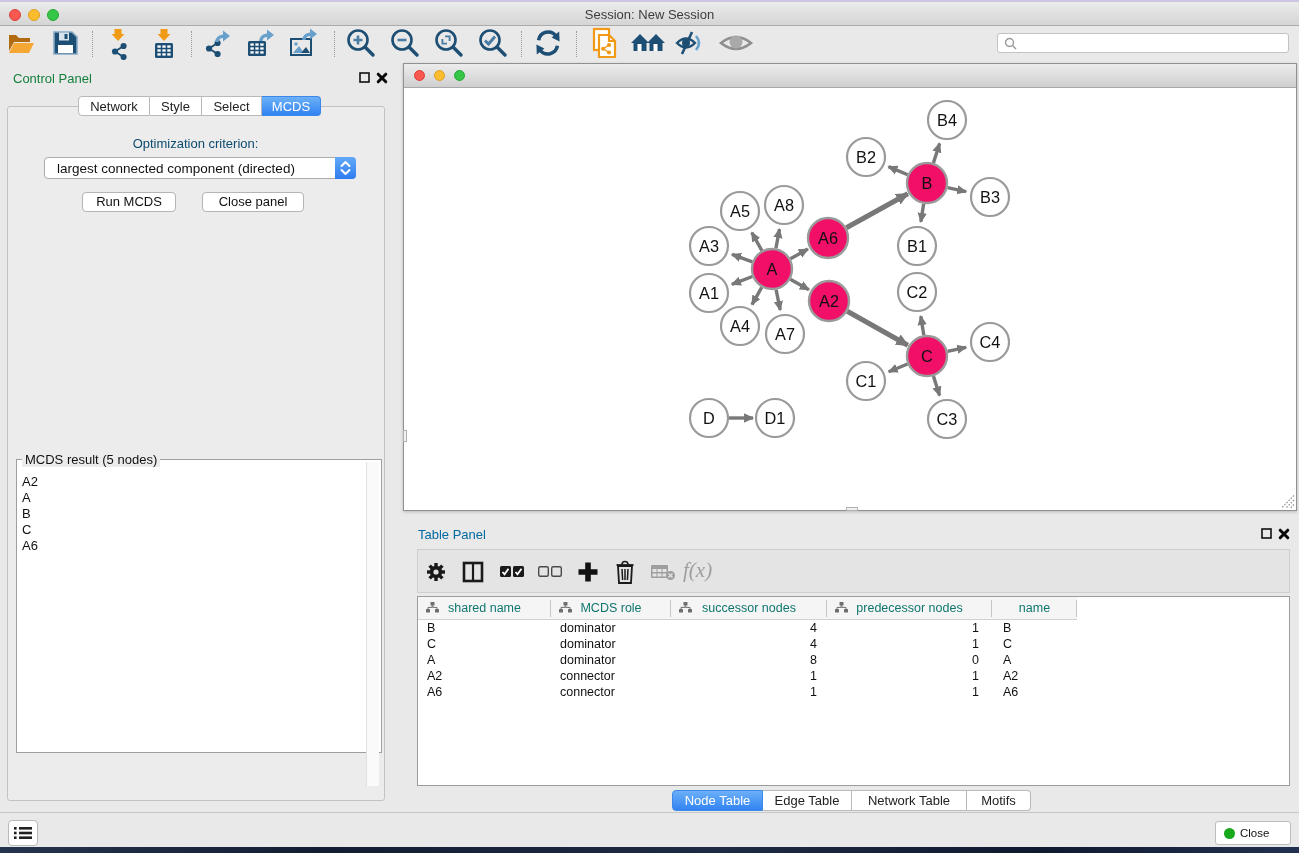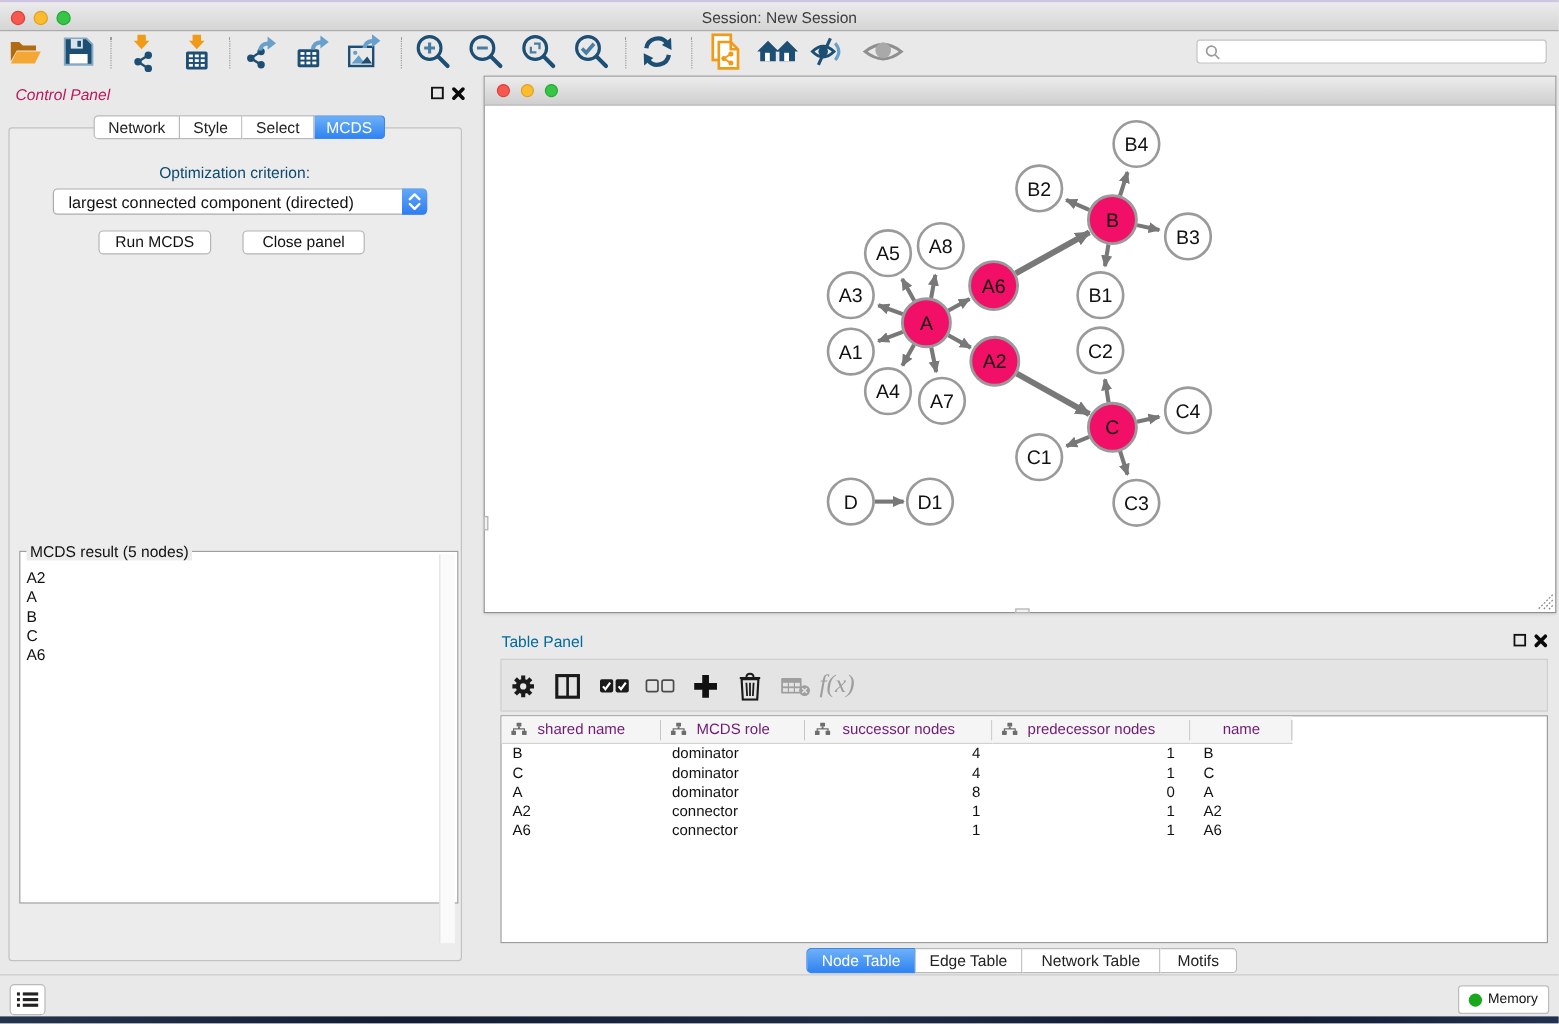--- a/index.html
+++ b/index.html
@@ -13,21 +13,21 @@
 .tl { position:absolute; width:12px; height:12px; border-radius:50%; top:7px; }
 .tl.r { background:#f75951; border:1px solid #de3f39; }
 .tl.y { background:#fbbd2e; border:1px solid #dfa023; }
 .tl.g { background:#35c648; border:1px solid #24a834; }
 #toolbar { left:0; top:26px; width:1299px; height:36px; }
 .sep { position:absolute; top:5px; height:26px; width:0; border-left:1px dotted #9a9a9a; }
 .ticon { position:absolute; }
 #searchbox { left:997px; top:7px; width:292px; height:20px; background:#fff; border:1px solid #c3c3c3; border-radius:3px; }
 
 #cpHead { left:0; top:63px; width:391px; height:26px; }
-#cpHead .t { position:absolute; left:13px; top:8px; font-size:13px; color:#be185d;font-style:italic; }
+#cpHead .t { position:absolute; left:13px; top:8px; font-size:13px; color:#15803d; }
 .wbtn { position:absolute; font-size:12px; color:#111; }
 #cpPanel { left:7px; top:106px; width:378px; height:695px; border:1px solid #c2c2c2; border-radius:3px; background:#ececec; }
 .tabs { position:absolute; display:flex; }
 .tab { height:20px; line-height:19px; font-size:13px; color:#222; background:#fff; border:1px solid #b9b9b9; border-left:none; padding:0; text-align:center; }
 .tab.first { border-left:1px solid #b9b9b9; border-radius:4px 0 0 4px; }
 .tab.last { border-radius:0 4px 4px 0; }
 .tab.sel { background:linear-gradient(#6cb0f8,#3183f2); color:#fff; border-color:#3b87ea; }
 #cpTabs { left:78px; top:96px; }
 #optLabel { left:0px; top:136px; width:391px; text-align:center; font-size:13px; color:#0c4a6e; }
 #dropdown { left:44px; top:157px; width:312px; height:22px; background:#fff; border:1px solid #ababab; border-radius:4px; }
@@ -41,21 +41,21 @@
 #mcdsList { position:absolute; left:5px; top:14px; font-size:13px; color:#111; line-height:16px; }
 
 #netwin { left:403px; top:63px; width:894px; height:448px; border:1px solid #909090; background:#fff; box-shadow:0 1px 3px rgba(0,0,0,.2); }
 #netTitle { position:absolute; left:0; top:0; width:100%; height:24px; background:linear-gradient(#ececec,#cfcfcf); border-bottom:1px solid #a8a8a8; }
 #netTitle .t { position:absolute; left:0; right:0; top:5px; text-align:center; font-size:13px; color:#333; }
 
 #tpHead { left:403px; top:522px; width:896px; height:24px; }
 #tpHead .t { position:absolute; left:15px; top:5px; font-size:13px; color:#0369a1; }
 #tpToolbar { left:417px; top:549px; width:873px; height:44px; background:#e4e4e4; border:1px solid #cfcfcf; }
 #tbl { left:417px; top:596px; width:873px; height:190px; background:#fff; border:1px solid #9c9c9c; }
-.hcell { position:absolute; top:0; height:23px; background:#f5f5f5; border-bottom:1px solid #d2d2d2; font-size:12.5px; color:#701a75; }
+.hcell { position:absolute; top:0; height:23px; background:#f5f5f5; border-bottom:1px solid #d2d2d2; font-size:12.5px; color:#0f766e; }
 .hcell::after { content:""; position:absolute; right:0; top:3px; height:17px; width:1px; background:#c6c6c6; }
 .hcell .ic { position:absolute; left:8px; top:5px; }
 .hcell .tx { position:absolute; width:100%; text-align:center; top:4px; }
 .trow { position:absolute; font-size:12.5px; color:#111; height:16px; }
 .cl { position:absolute; }
 .cr { position:absolute; text-align:right; }
 #btTabs { left:672px; top:790px; }
 #btTabs .tab { height:21px; line-height:20px; }
 
 #statusTop { left:0; top:812px; width:1299px; height:1px; background:#c6c6c6; }
@@ -482,16 +482,16 @@
         <rect x="0" y="1" width="2.6" height="2.6" fill="#222"></rect>
         <rect x="0" y="5.7" width="2.6" height="2.6" fill="#222"></rect>
         <rect x="0" y="10.4" width="2.6" height="2.6" fill="#222"></rect>
         <rect x="5" y="1" width="13" height="2.6" fill="#222"></rect>
         <rect x="5" y="5.7" width="13" height="2.6" fill="#222"></rect>
         <rect x="5" y="10.4" width="13" height="2.6" fill="#222"></rect>
       </svg>
     </div>
   <div id="memBtn">
       <div class="dot"></div>
-      <div class="t">Memory</div>
+      <div class="t">Close</div>
     </div>
 </div>
 <div id="deskBottom" class="abs"></div>
 
 </body></html>

